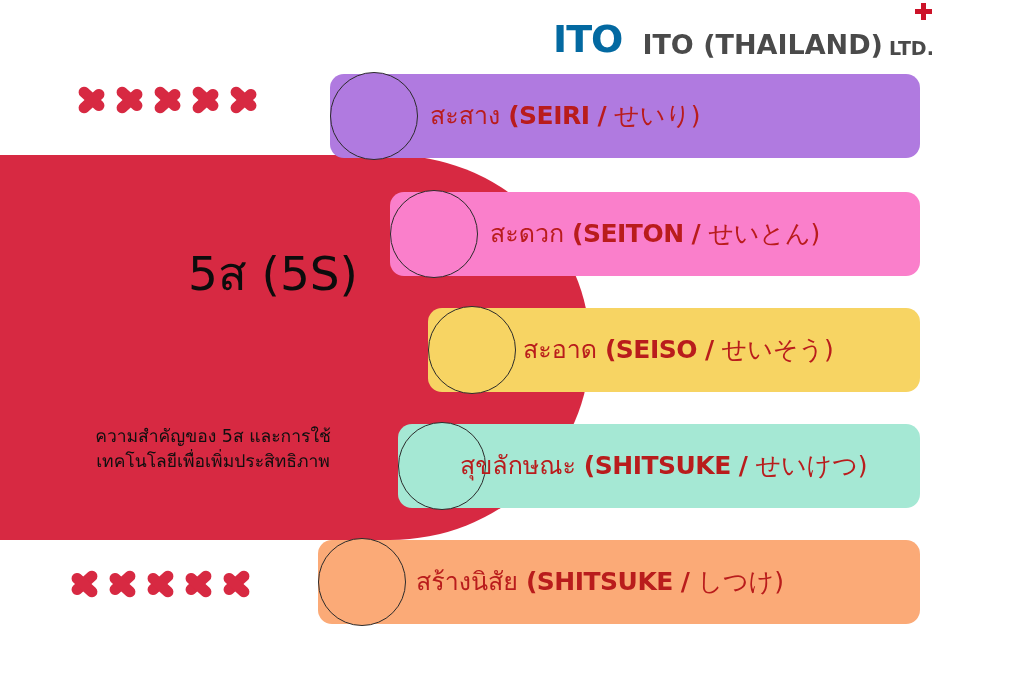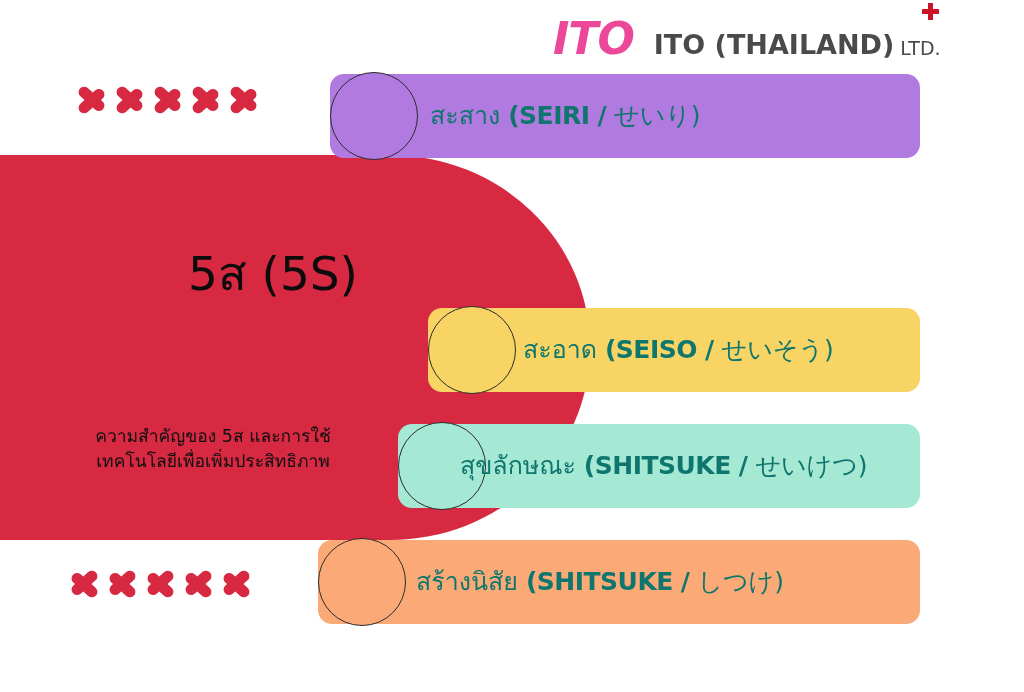--- a/index.html
+++ b/index.html
@@ -22,28 +22,27 @@
   .logo-block {
     position: absolute;
     top: 8px;
     left: 553px;
     height: 54px;
     display: flex;
     align-items: flex-end;
   }
   .logo-mark {
     position: relative;
-    font-size: 44px;
+    font-size: 38px;
     line-height: 46px;
     font-weight: 800;
     letter-spacing: -1px;
-    color: #ec4899;
+    color: #0369a1;
     font-family: "DejaVu Sans", "Liberation Sans", sans-serif;
     padding-right: 16px;
-    font-style: italic;
   }
   .logo-plus {
     position: absolute;
     top: -5px;
     right: 2px;
     width: 17px;
     height: 17px;
   }
   .logo-plus::before,
   .logo-plus::after {
@@ -57,21 +56,21 @@
     font-size: 27px;
     line-height: 30px;
     font-weight: 800;
     letter-spacing: 0px;
     color: #4a4a4a;
     margin-left: 4px;
     margin-bottom: 2px;
   }
   .logo-suffix {
     font-size: 19px;
-    font-weight: 400;
+    font-weight: 700;
     color: #4a4a4a;
     margin-left: 6px;
     margin-bottom: 3px;
   }
 
   
   .red-panel {
     position: absolute;
     left: -320px;
     top: 155px;
@@ -157,21 +156,21 @@
     height: 88px;
     top: -2px;
     border-radius: 50%;
     border: 1.6px solid #2b2b2b;
     box-sizing: border-box;
   }
   .row-label {
     position: relative;
     z-index: 2;
     white-space: nowrap;
-    color: #0f766e;
+    color: #b91c1c;
     font-size: 25px;
     line-height: 28px;
   }
   .row-label .rom {
     font-weight: 800;
     letter-spacing: -0.5px;
   }
 </style>
 </head>
 <body>
@@ -212,20 +211,30 @@
     <div class="bar" style="width: 590px; background: rgb(176, 122, 224);"></div>
     <div class="bubble" style="left: 0px; background: rgb(176, 122, 224);"></div>
     <div class="row-label" style="margin-left:100px;">
       <span>สะสาง</span>
       <span class="rom">(SEIRI</span>
       <span class="rom">/</span>
       <span>せいり)</span>
     </div>
   </div>
 
+  <div class="row" style="left:390px; top:192px; width:530px;">
+    <div class="bar" style="width: 530px; background: rgb(250, 127, 203);"></div>
+    <div class="bubble" style="left: 0px; background: rgb(250, 127, 203);"></div>
+    <div class="row-label" style="margin-left:100px;">
+      <span>สะดวก</span>
+      <span class="rom">(SEITON</span>
+      <span class="rom">/</span>
+      <span>せいとん)</span>
+    </div>
+  </div>
 
   <div class="row" style="left:428px; top:308px; width:460px;">
     <div class="bar" style="width: 492px; background: rgb(247, 212, 99);"></div>
     <div class="bubble" style="left: 0px; background: rgb(247, 212, 99);"></div>
     <div class="row-label" style="margin-left:95px;">
       <span>สะอาด</span>
       <span class="rom">(SEISO</span>
       <span class="rom">/</span>
       <span>せいそう)</span>
     </div>

